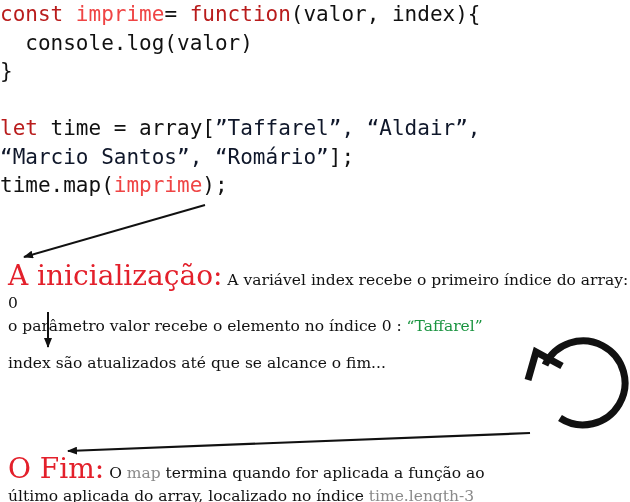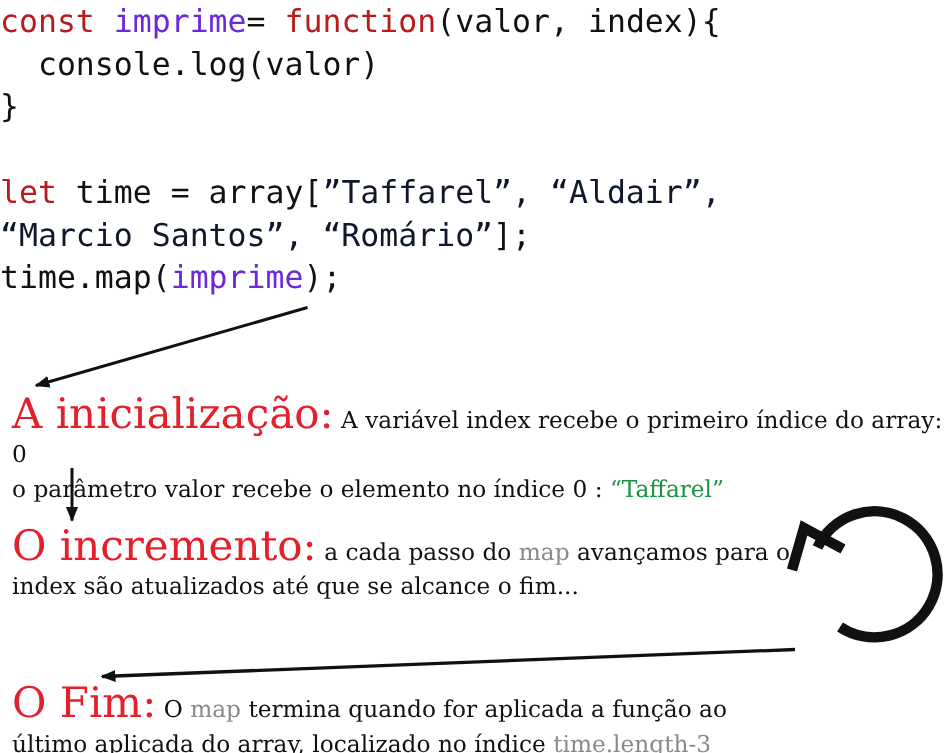--- a/index.html
+++ b/index.html
@@ -1,39 +1,38 @@
 <!DOCTYPE html>
 <html><head>
 <meta charset="utf-8">
 <style>
   html, body { margin:0; padding:0; background:#ffffff; }
   body { width:630px; height:502px; position:relative; overflow:hidden; }
   .code { position:absolute; left:0; top:0; font-family:"DejaVu Sans Mono","Liberation Mono",monospace; font-size:21px; line-height:28.5px; color:#111; white-space:pre; }
   .code .ln { display:block; height:28.5px; }
   .kw { color:#b91c1c; }
-  .fn { color:#6d28d9; }
+  .fn { color:#ef4444; }
   .str { color:#0f172a; }
   .ann { position:absolute; font-family:"DejaVu Serif","Liberation Serif",serif; color:#111; font-size:15.5px; line-height:23px; }
   .ann .title { color:#e3202b; font-size:28px; }
   .ann .code-ref { color:#8a8a8a; font-weight:300; }
   .ann .green { color:#1a9440; }
   svg.overlay { position:absolute; left:0; top:0; }
 </style>
 </head>
 <body>
 
 <div class="code" id="code"><span class="ln"><span class="kw">const </span><span class="fn">imprime</span><span>= </span><span class="kw">function</span><span>(valor, index){</span></span><span class="ln"><span>  console.log(valor)</span></span><span class="ln"><span>}</span></span><span class="ln"><span></span></span><span class="ln"><span class="kw">let </span><span>time = array[</span><span class="str">”Taffarel”, “Aldair”,</span></span><span class="ln"><span class="str">“Marcio Santos”, “Romário”</span><span>];</span></span><span class="ln"><span>time.map(</span><span class="fn">imprime</span><span>);</span></span></div>
 
 <div class="ann" style="left:8px; top:264px;">
   <div><span class="title">A inicialização:</span><span> A variável index recebe o primeiro índice do array: 0</span></div>
   <div><span>o parâmetro valor recebe o elemento no índice 0 : </span><span class="green">“Taffarel”</span></div>
 </div>
 
 <div class="ann" style="left:8px; top:352px;">
-  <div><span class="title">O incremento:</span><span> a cada passo do </span><span class="code-ref">map</span><span> avançamos para o</span></div>
   <div>index são atualizados até que se alcance o fim...</div>
 </div>
 
 <div class="ann" style="left:8px; top:457px;">
   <div><span class="title">O Fim:</span><span> O </span><span class="code-ref">map</span><span> termina quando for aplicada a função ao</span></div>
   <div><span>último aplicada do array, localizado no índice </span><span class="code-ref">time.length-3</span></div>
 </div>
 
 <svg class="overlay" width="630" height="502" viewBox="0 0 630 502">
   <defs>

